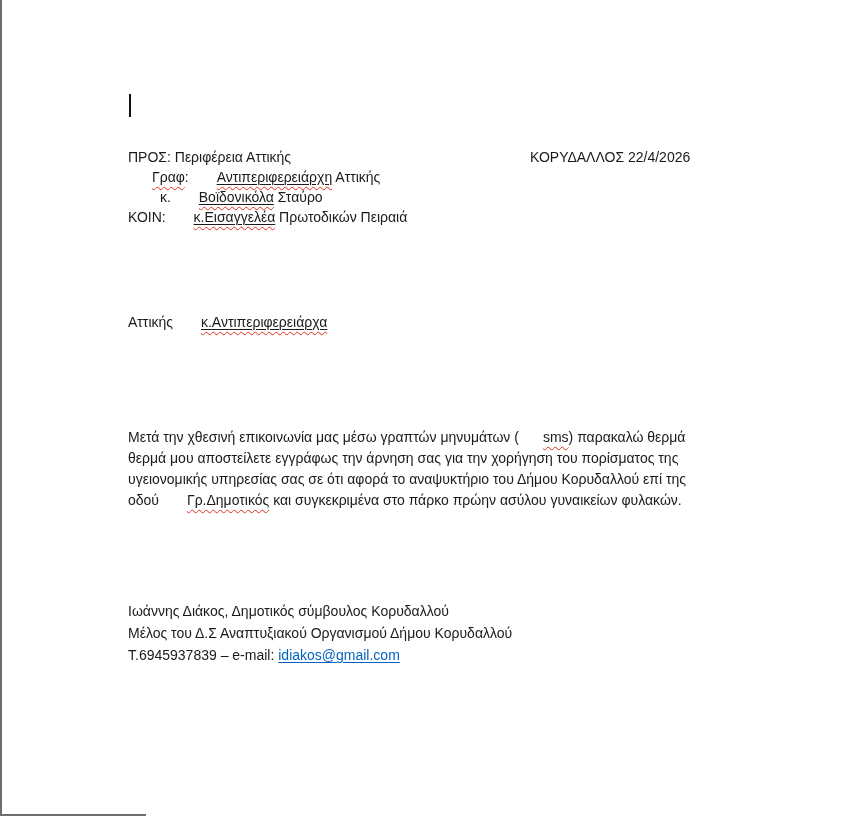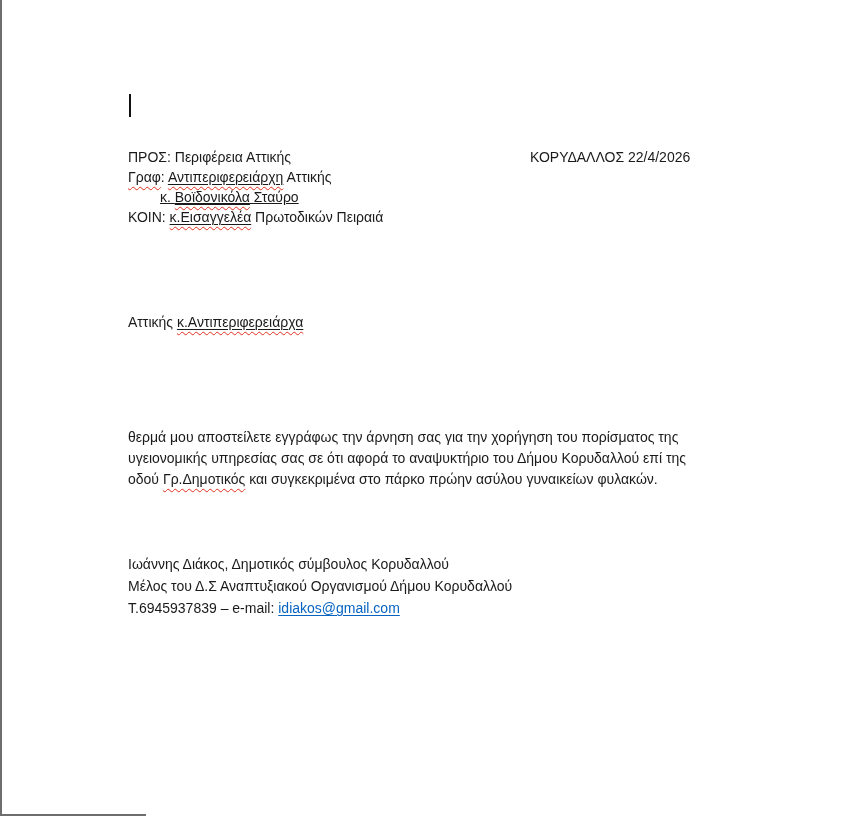--- a/index.html
+++ b/index.html
@@ -28,31 +28,32 @@
     background:var(--page-edge);
   }
   .caret{
     position:absolute;left:129px;top:94px;width:2px;height:23px;
     background:var(--caret);
   }
   .block{position:absolute;left:128px;white-space:nowrap;}
   .recipient{top:147px;line-height:20px;}
   .recipient .row{position:relative;}
   .date{position:absolute;left:354px;top:0;margin-left:48px;}
-  .indent{padding-left:32px;text-decoration:underline;}
+  .indent{padding-left:32px;}
   .salutation{top:312px;line-height:20px;}
   .body-par{top:427px;line-height:21px;}
-  .signature{top:553px;line-height:22px;}
+  .signature{top:600px;line-height:22px;}
   
   .sq{
     text-decoration-line:underline;
     text-decoration-style:wavy;
     text-decoration-color:var(--spell-red);
     text-decoration-thickness:1px;
     text-underline-offset:3.5px;
+    margin-left:24px;
   }
   
   .ul{
     text-decoration-line:underline;
     text-decoration-style:solid;
     text-decoration-color:currentColor;
     text-decoration-thickness:1px;
     text-underline-offset:2px;
     text-align:center;
   }
@@ -86,20 +87,23 @@
     <span>ΚΟΙΝ: </span><span class="sq"><span class="ul">κ.Εισαγγελέα</span></span><span> Πρωτοδικών Πειραιά</span>
   </div>
 </div>
 
 <div class="block salutation">
   <span>Αττικής </span><span class="sq"><span class="ul">κ.Αντιπεριφερειάρχα</span></span>
 </div>
 
 <div class="block body-par">
   <div>
+    <span>Μετά την χθεσινή επικοινωνία μας μέσω γραπτών μηνυμάτων (</span><span class="sq">sms</span><span>) παρακαλώ θερμά</span>
+  </div>
+  <div>
     <span>θερμά μου αποστείλετε εγγράφως την άρνηση σας για την χορήγηση του πορίσματος της</span>
   </div>
   <div>
     <span>υγειονομικής υπηρεσίας σας σε ότι αφορά το αναψυκτήριο του Δήμου Κορυδαλλού επί της</span>
   </div>
   <div>
     <span>οδού </span><span class="sq">Γρ.Δημοτικός</span><span> και συγκεκριμένα στο πάρκο πρώην ασύλου γυναικείων φυλακών.</span>
   </div>
 </div>
 

